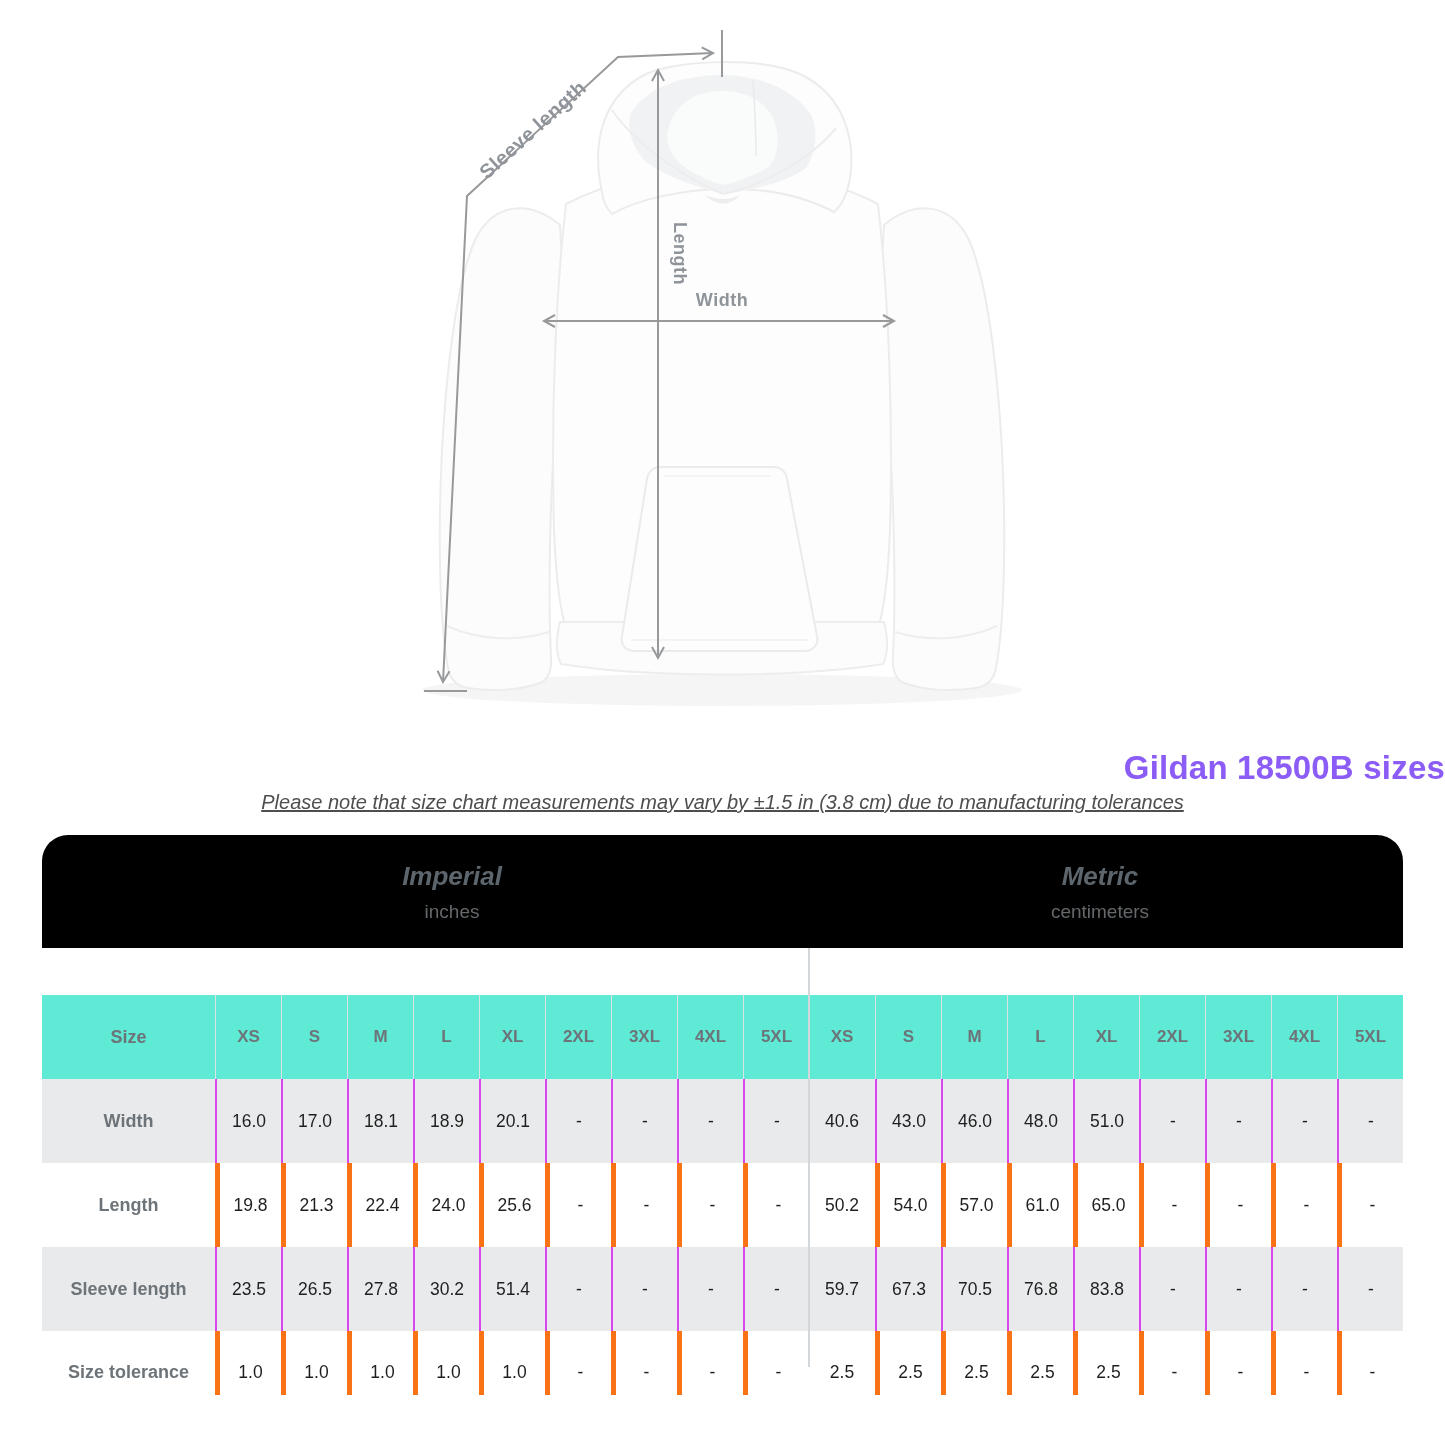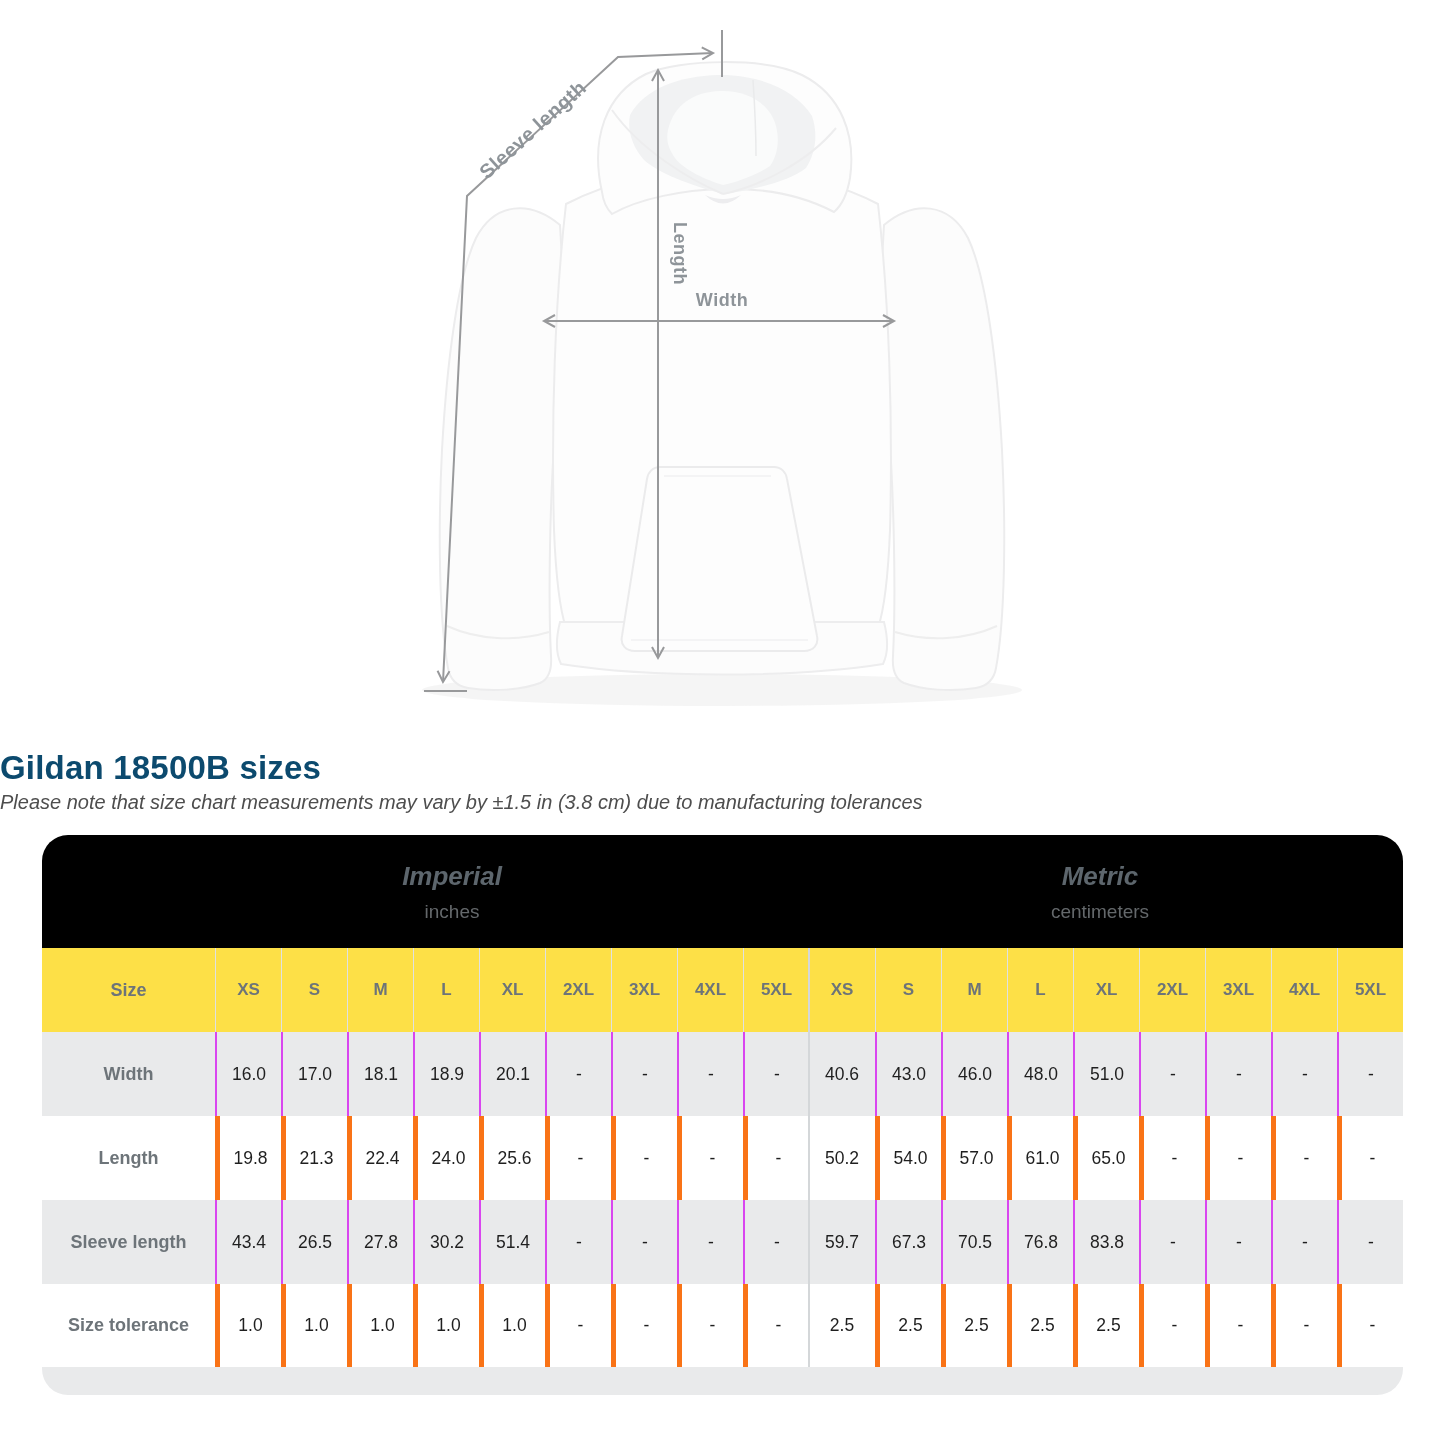--- a/index.html
+++ b/index.html
@@ -2,40 +2,40 @@
 <html><head>
 <meta charset="utf-8">
 <style>
   html,body{margin:0;padding:0;background:#fff;}
   .page{position:relative;width:1445px;height:1445px;background:#ffffff;overflow:hidden;
         font-family:"Liberation Sans","DejaVu Sans",sans-serif;}
   .figure-svg{position:absolute;top:0;left:0;display:block;}
   .mlabel{font-weight:700;fill:#8e9499;font-size:18px;letter-spacing:.5px;
           font-family:"Liberation Sans","DejaVu Sans",sans-serif;}
   .mlabel-big{font-size:20px;}
-  .title{position:absolute;top:749px;left:0;width:100%;margin:0;text-align:left;
-         font-size:33px;font-weight:700;color:#0c4a6e;letter-spacing:.2px;}
-  .subtitle{position:absolute;top:791px;left:0;width:100%;margin:0;
-            font-size:20px;font-style:italic;color:#4e4e4e;}
+  .title{position:absolute;top:749px;left:0;width:100%;margin:0;text-align:right;
+         font-size:33px;font-weight:700;color:#8b5cf6;letter-spacing:.2px;}
+  .subtitle{position:absolute;top:791px;left:0;width:100%;margin:0;text-align:center;
+            font-size:20px;font-style:italic;color:#4e4e4e;text-decoration:underline;}
   .card{position:absolute;left:42px;top:835px;width:1361px;height:560px;border-radius:26px;
         overflow:hidden;background:#ffffff;}
   .band-top{position:relative;height:113px;background:#000000;}
   .band-bottom{height:28px;background:#e9eaeb;}
   .unit-head{position:absolute;top:0;height:113px;display:flex;flex-direction:column;
              align-items:center;justify-content:center;gap:9px;transform:translateX(-50%);}
   .unit-head.imperial{left:410px;}
   .unit-head.metric{left:1058px;}
   .unit-name{font-size:26px;font-weight:700;font-style:italic;color:#5d666d;}
   .unit-sub{font-size:19px;color:#64686b;}
   .trow{display:flex;}
   .cell{box-sizing:border-box;display:flex;align-items:center;justify-content:center;}
   .lab{width:173px;font-weight:700;font-size:18px;color:#6d7479;}
   .c{width:66px;font-size:17.5px;color:#1f1f1f;}
   .ch{font-weight:700;font-size:17px;color:#6d7479;text-align:right;}
-  .r-size{height:84px;background:#fde047;}
+  .r-size{height:84px;background:#5eead4;margin-top:47px;}
   .r-size .c{border-left:1px solid #dfe1e3;}
   .r-gray{height:84px;background:#e9eaeb;}
   .r-gray .c{border-left:2px solid #d946ef;}
   .r-white{height:84px;background:#ffffff;}
   .r-white .c{border-left:5px solid #f97316;}
   .r-last{height:83px;}
   .mfirst{border-left:none !important;}
   .vdivider{position:absolute;left:766px;top:113px;width:2px;height:419px;background:#d4d7d9;}
 </style>
 </head>
@@ -187,21 +187,21 @@
       <div class="cell c">61.0</div>
       <div class="cell c">65.0</div>
       <div class="cell c">-</div>
       <div class="cell c">-</div>
       <div class="cell c">-</div>
       <div class="cell c">-</div>
     </div>
 
     <div class="trow r-gray">
       <div class="cell lab">Sleeve length</div>
-      <div class="cell c">43.4</div>
+      <div class="cell c">23.5</div>
       <div class="cell c">26.5</div>
       <div class="cell c">27.8</div>
       <div class="cell c">30.2</div>
       <div class="cell c">51.4</div>
       <div class="cell c">-</div>
       <div class="cell c">-</div>
       <div class="cell c">-</div>
       <div class="cell c">-</div>
       <div class="cell c mfirst">59.7</div>
       <div class="cell c">67.3</div>

